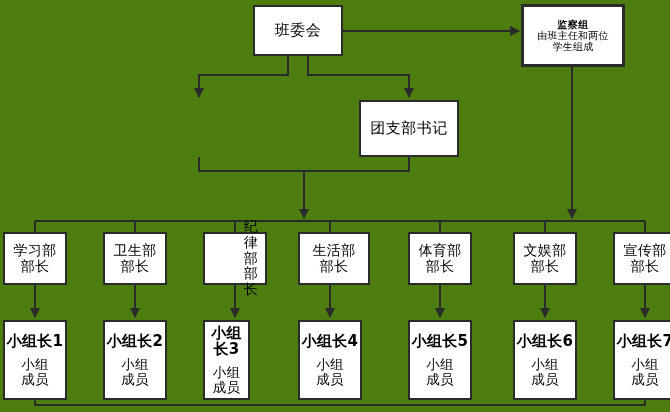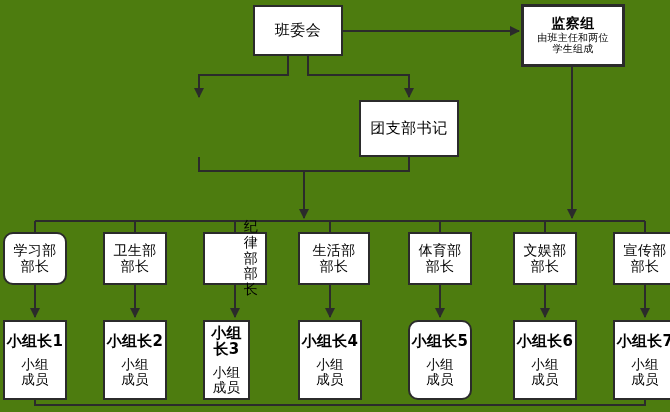--- a/index.html
+++ b/index.html
@@ -35,21 +35,21 @@
     color: #000000;
     line-height: 1.12;
   }
   .node.thin { border-width: 2px; }
   .node.heavy { border-width: 3px; }
   .t-main {
     font-size: 15px;
     letter-spacing: 0.5px;
   }
   .t-title-bold {
-    font-size: 14px;
+    font-size: 10px;
     font-weight: bold;
     letter-spacing: 0.5px;
   }
   .t-sub {
     font-size: 10px;
     letter-spacing: 0.2px;
   }
   .t-dept {
     font-size: 14px;
     letter-spacing: 0.3px;
@@ -119,21 +119,21 @@
     <span class="t-title-bold">监察组</span>
     <span class="t-sub line2">由班主任和两位</span>
     <span class="t-sub line2">学生组成</span>
   </div>
 
 
   <div class="node thin" style="left:359px; top:100px; width:100px; height:57px;">
     <span class="t-main">团支部书记</span>
   </div>
 
-  <div class="node thin" style="left:3px; top:232px; width:64px; height:53px;border-radius:10px;">
+  <div class="node thin" style="left:3px; top:232px; width:64px; height:53px;">
     <span class="t-dept">学习部</span>
     <span class="t-dept line2">部长</span>
   </div>
   <div class="node thin" style="left:103px; top:232px; width:64px; height:53px;">
     <span class="t-dept">卫生部</span>
     <span class="t-dept line2">部长</span>
   </div>
   <div class="node thin" style="left:203px; top:232px; width:64px; height:53px;padding-left:32px;">
     <span class="t-dept">纪律部</span>
     <span class="t-dept line2">部长</span>
@@ -172,21 +172,21 @@
     <span class="gap-sm"></span>
     <span class="t-member">小组</span>
     <span class="t-member line2">成员</span>
   </div>
   <div class="node thin" style="left:298px; top:320px; width:64px; height:80px;">
     <span class="t-leader">小组长4</span>
     <span class="gap-sm"></span>
     <span class="t-member">小组</span>
     <span class="t-member line2">成员</span>
   </div>
-  <div class="node thin" style="left:408px; top:320px; width:64px; height:80px;border-radius:10px;">
+  <div class="node thin" style="left:408px; top:320px; width:64px; height:80px;">
     <span class="t-leader">小组长5</span>
     <span class="gap-sm"></span>
     <span class="t-member">小组</span>
     <span class="t-member line2">成员</span>
   </div>
   <div class="node thin" style="left:513px; top:320px; width:64px; height:80px;">
     <span class="t-leader">小组长6</span>
     <span class="gap-sm"></span>
     <span class="t-member">小组</span>
     <span class="t-member line2">成员</span>

